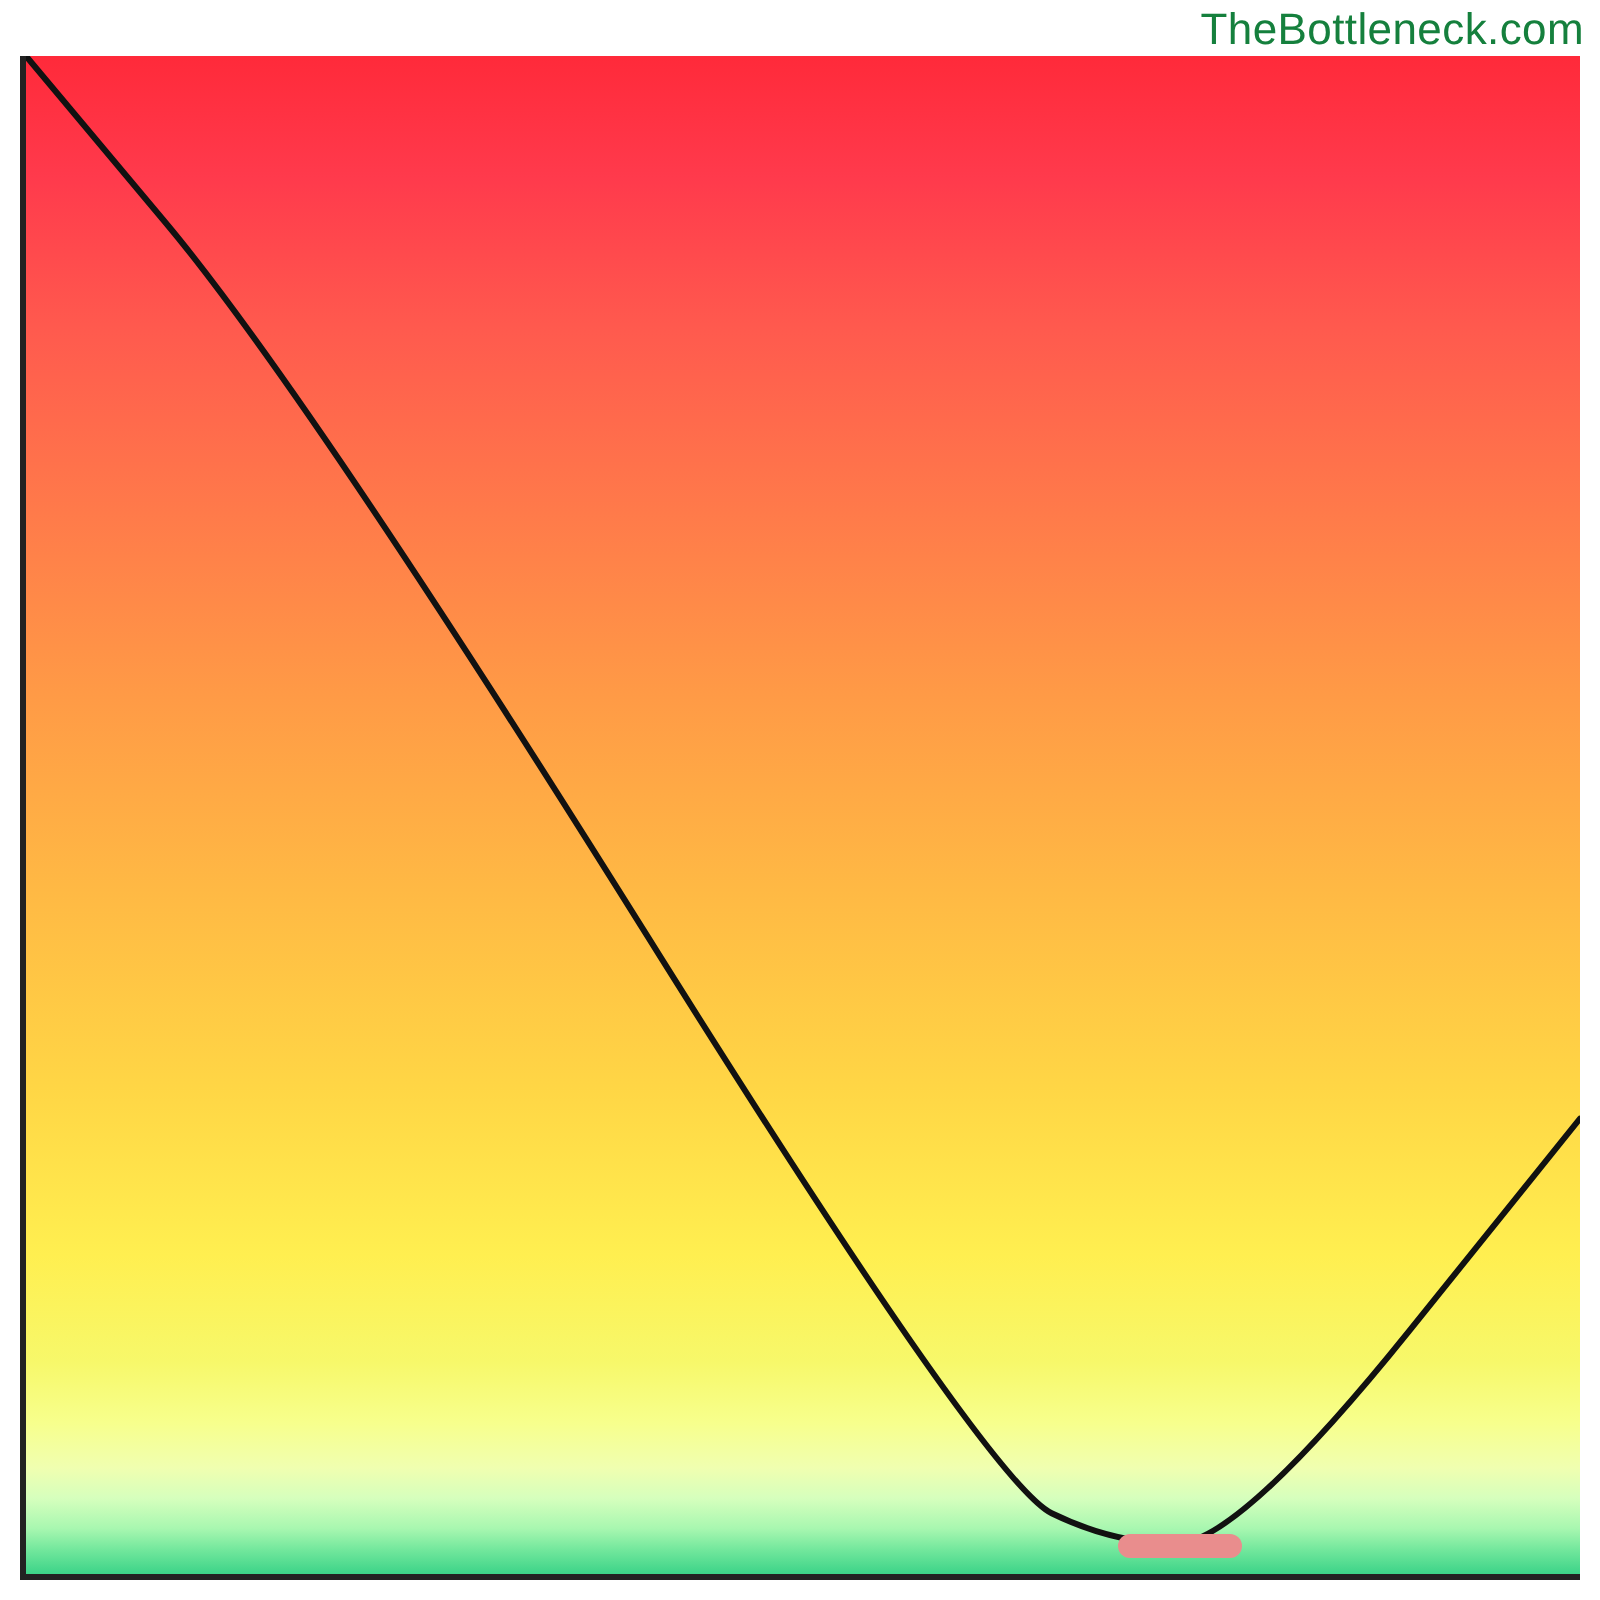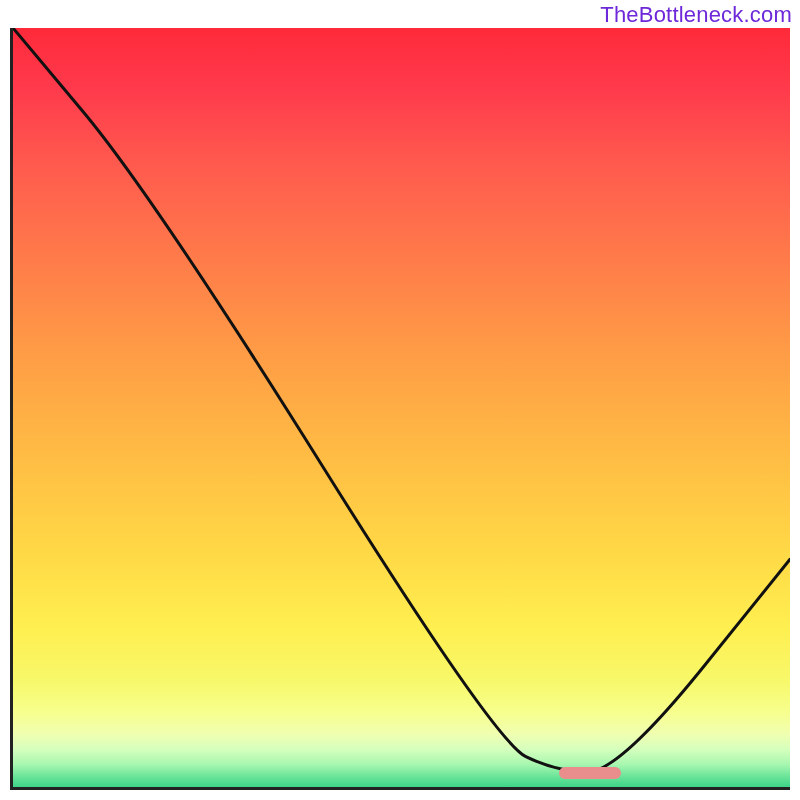--- a/index.html
+++ b/index.html
@@ -15,21 +15,21 @@
     position: relative;
     width: 800px;
     height: 800px;
   }
   .watermark {
     position: absolute;
     top: 2px;
     right: 8px;
     font-size: 22px;
     font-weight: 500;
-    color: #6d28d9;
+    color: #15803d;
     letter-spacing: 0.2px;
     z-index: 5;
   }
   .plot-area {
     position: absolute;
     left: 10px;
     top: 28px;
     width: 780px;
     height: 762px;
     border-left: 3px solid #222;

